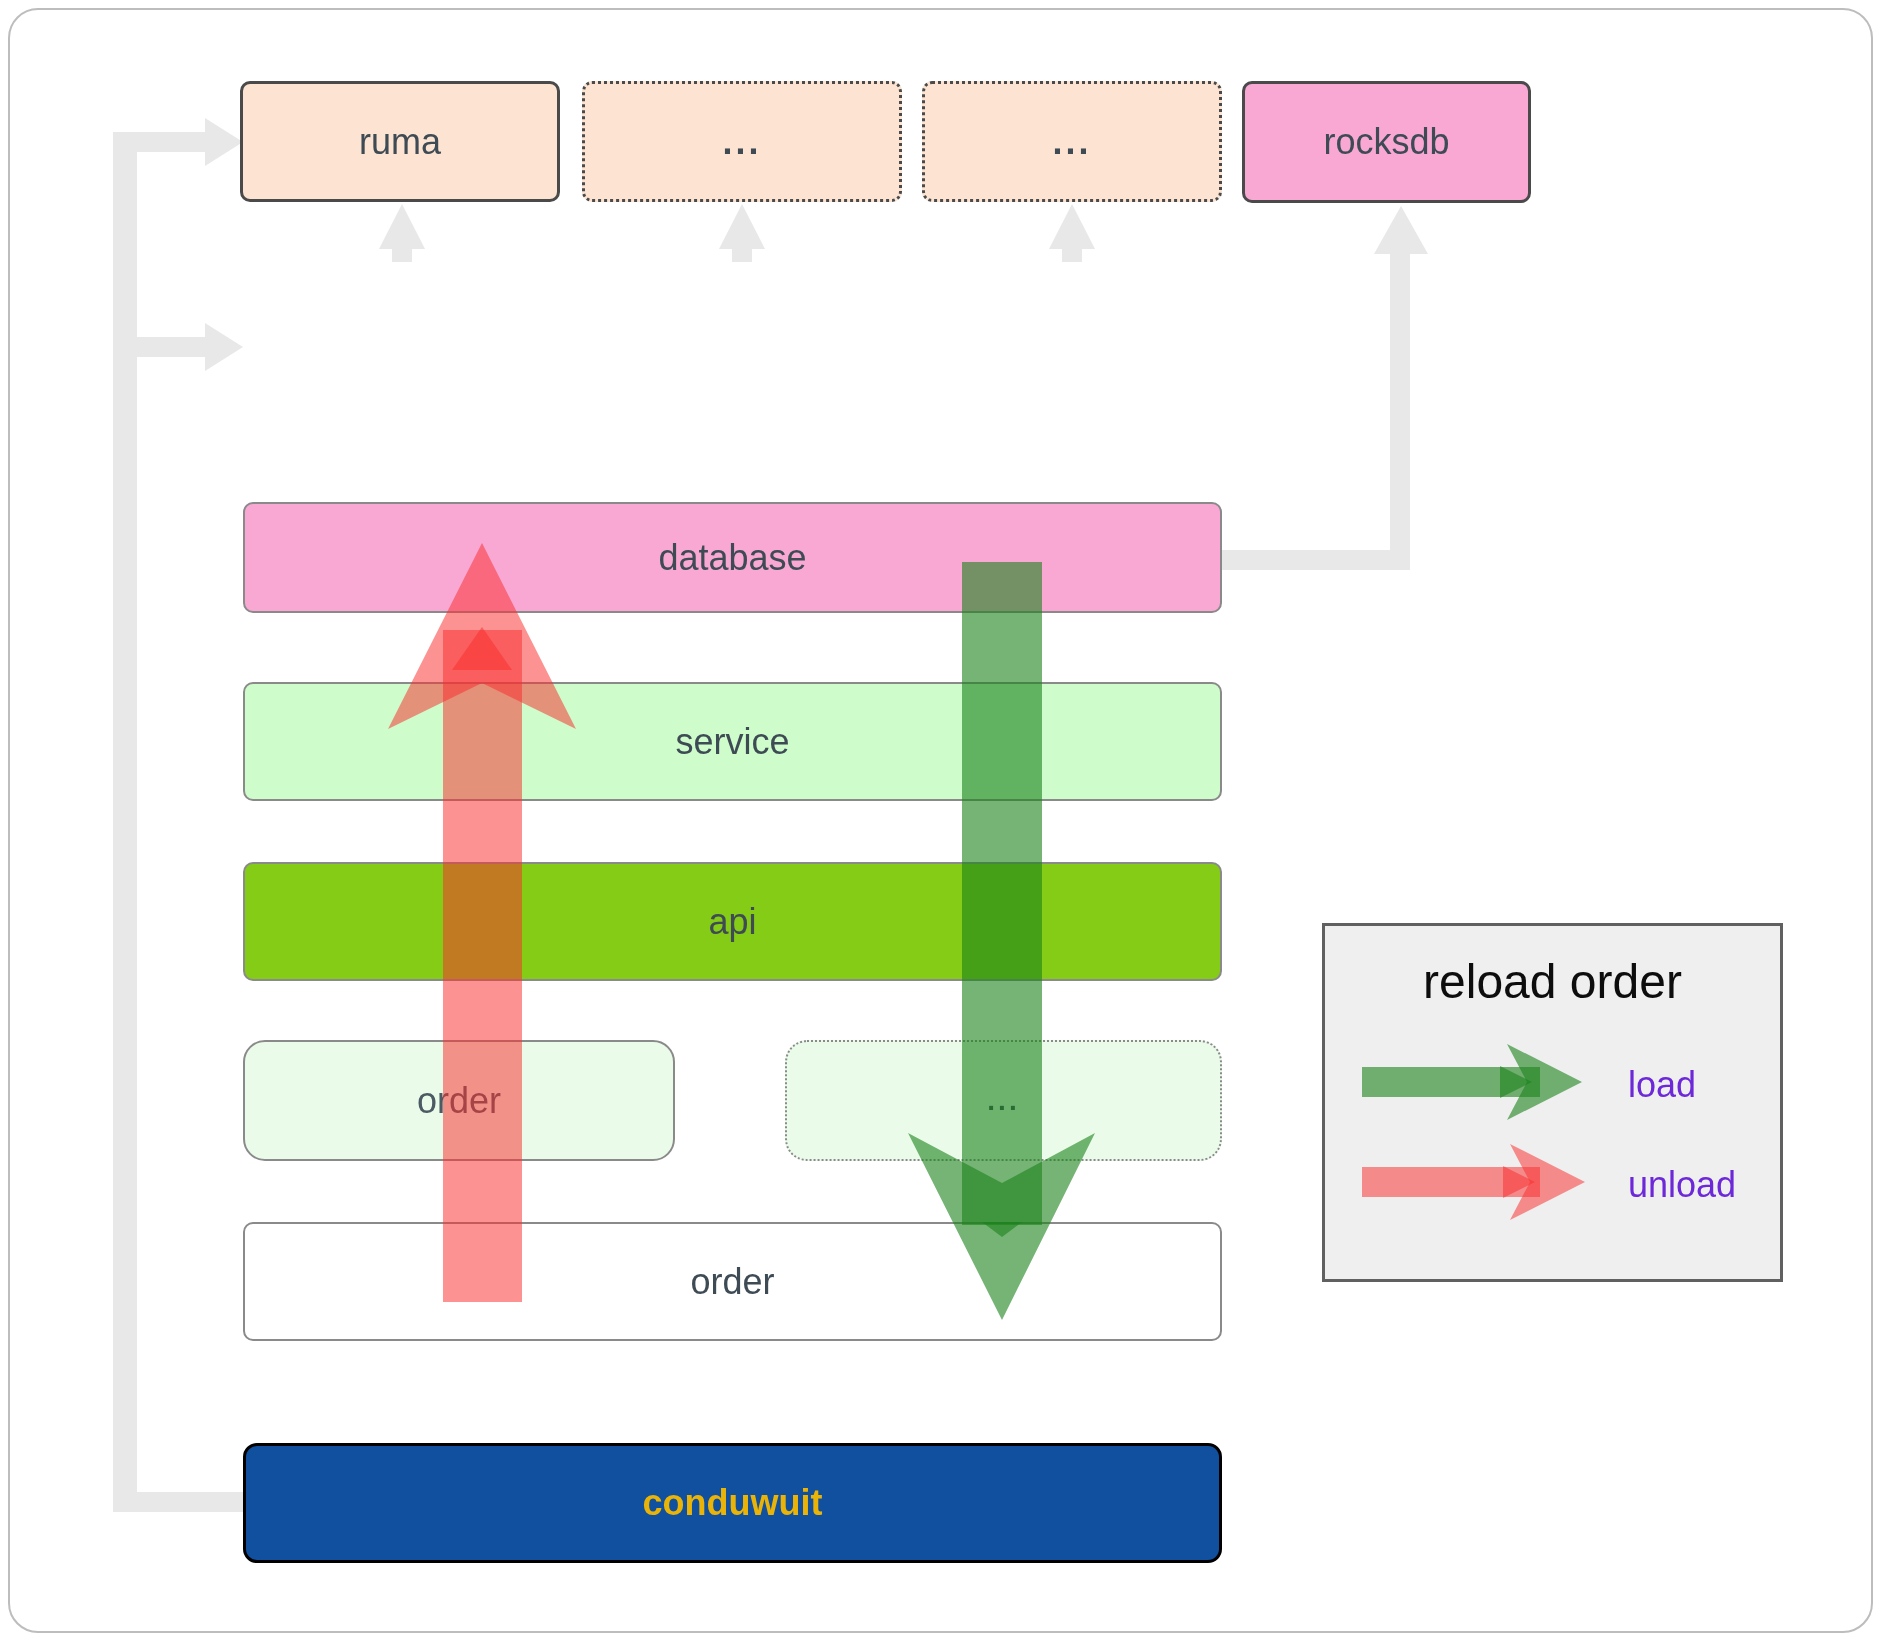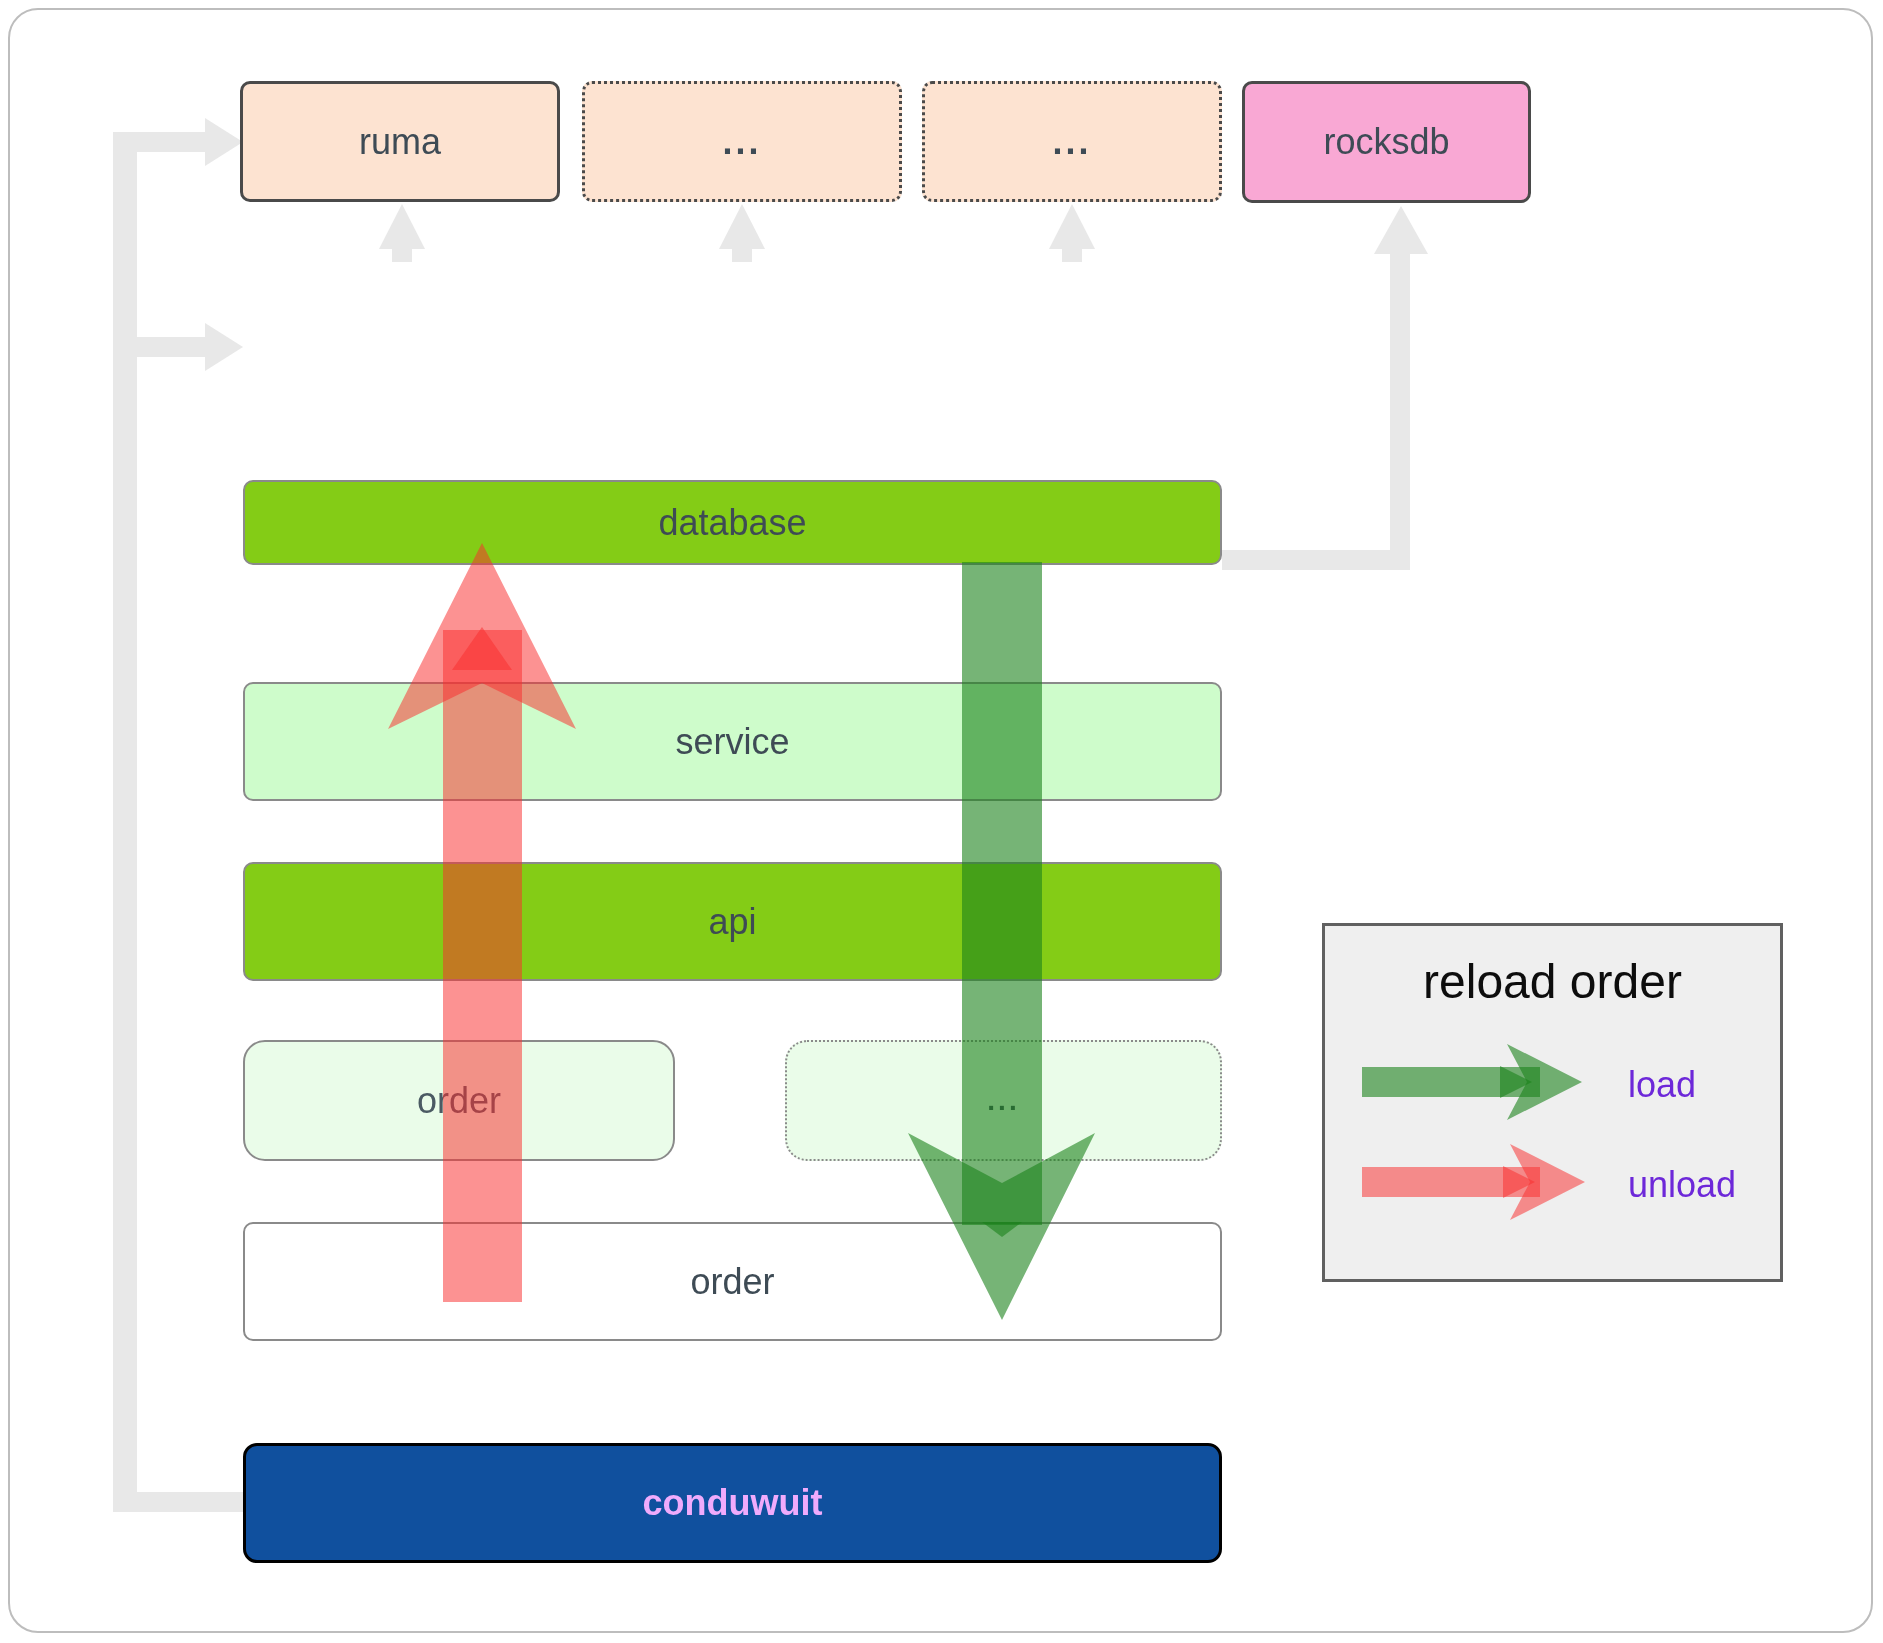--- a/index.html
+++ b/index.html
@@ -14,28 +14,28 @@
   .b-dark-dot{border:3px dotted #4a4a4a;}
   .b-gray{border:2px solid #8a8a8a;}
   .b-gray-dot{border:2px dotted #8a8a8a;}
   .dots{font-weight:800;letter-spacing:3px;}
 
   #node-ruma     {left:240px;top:81px;width:320px;height:121px;background:#fde3d1;}
   #node-ext-top-1{left:582px;top:81px;width:320px;height:121px;background:#fde3d1;}
   #node-ext-top-2{left:922px;top:81px;width:300px;height:121px;background:#fde3d1;}
   #node-rocksdb  {left:1242px;top:81px;width:289px;height:122px;background:#f9a8d4;}
   #node-core     {left:243px;top:261px;width:979px;height:186px;background:#d7e8fa;}
-  #node-database {left:243px;top:480px;width:979px;height:85px;background:#84cc16;}
+  #node-database {left:243px;top:502px;width:979px;height:111px;background:#f9a8d4;}
   #node-service  {left:243px;top:682px;width:979px;height:119px;background:#cefccb;}
   #node-api      {left:243px;top:862px;width:979px;height:119px;background:#84cc16;}
   #node-admin    {left:243px;top:1040px;width:432px;height:121px;background:#eafce9;border-radius:22px;color:#4b5a63;}
   #node-ext-admin{left:785px;top:1040px;width:437px;height:121px;background:#eafce9;border-radius:22px;font-size:28px;}
   #node-router   {left:243px;top:1222px;width:979px;height:119px;background:#ffffff;}
   #node-conduwuit{left:243px;top:1443px;width:979px;height:120px;background:#10509e;
-                  border:3px solid #000;border-radius:14px;color:#f0abfc;font-weight:600;}
+                  border:3px solid #000;border-radius:14px;color:#eab308;font-weight:600;}
 
   #legend{position:absolute;left:1322px;top:923px;width:461px;height:359px;box-sizing:border-box;
           background:#efefef;border:3px solid #606060;}
   #legend-title{position:absolute;left:0;top:28px;width:100%;text-align:center;
                 font-size:48px;color:#0d0d0d;}
   .legend-label{position:absolute;left:303px;font-size:36px;color:#6d28d9;}
   #legend-load-label{top:138px;}
   #legend-unload-label{top:238px;}
 </style>
 </head>

